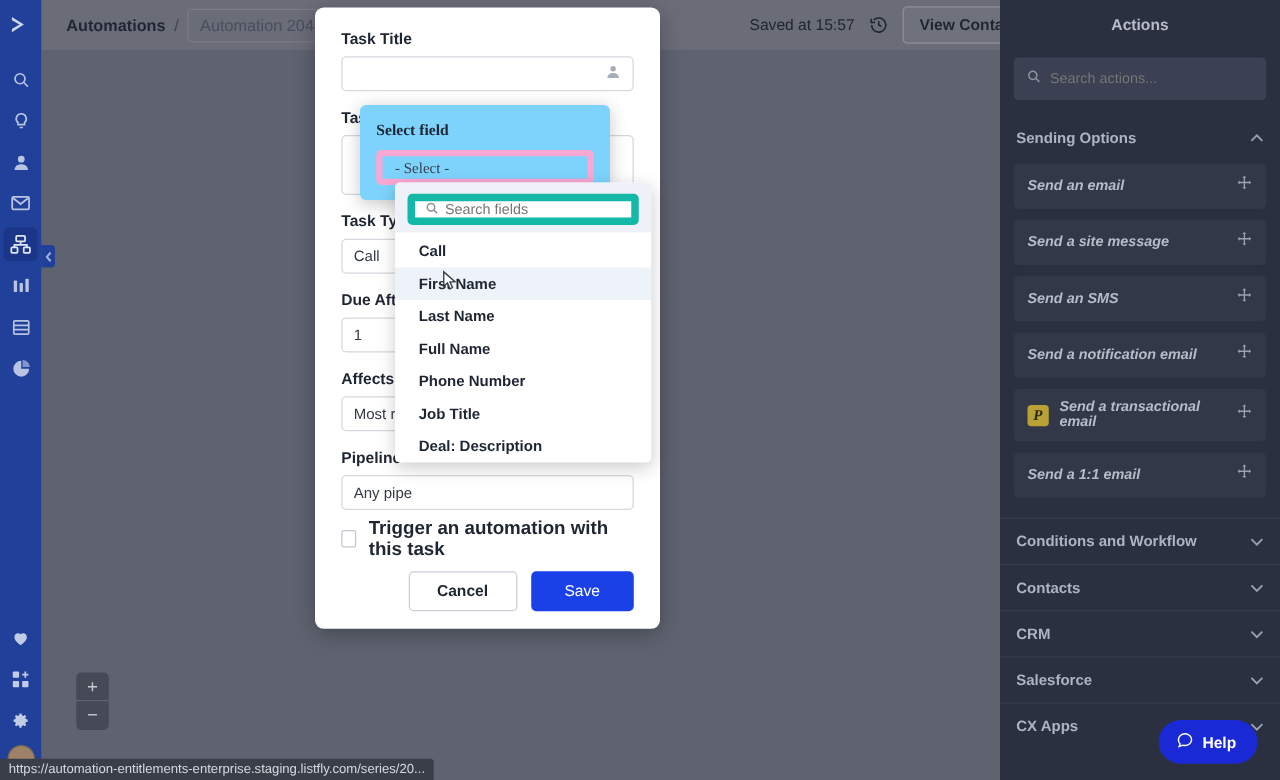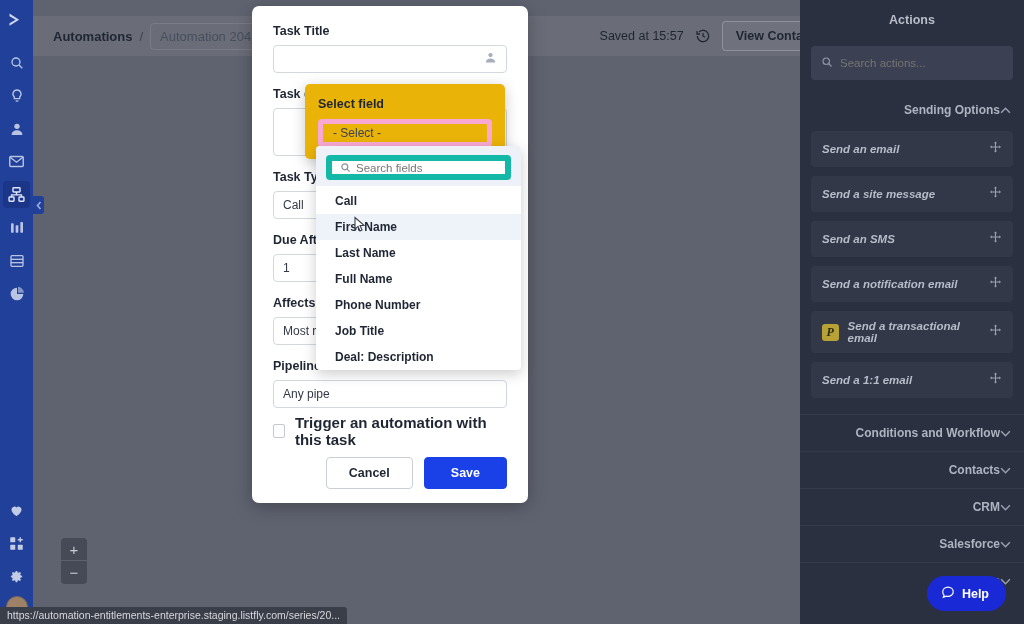--- a/index.html
+++ b/index.html
@@ -35,21 +35,21 @@
   .rail-collapse {
     position: absolute; left: 33px; top: 196px;
     width: 11px; height: 18px; background: #20409a;
     border-radius: 0 3px 3px 0;
     display: flex; align-items: center; justify-content: center;
     z-index: 31; cursor: pointer;
   }
 
   
   .topbar {
-    position: absolute; left: 33px; top: 16px; right: 0; height: 40px;
+    position: absolute; left: 33px; top: 0; right: 0; height: 40px;
     background: #6a6d78;
     display: flex; align-items: center;
     padding: 0 14px 0 20px;
     z-index: 10;
   }
   .breadcrumb { display: flex; align-items: center; gap: 7px; }
   .crumb-root { font-size: 13px; font-weight: bold; color: #1f2633; }
   .crumb-sep { font-size: 13px; color: #3b4251; }
   .crumb-input {
     font-size: 13px; color: #474e5d;
@@ -125,21 +125,21 @@
     display: flex; align-items: center; gap: 7px;
     background: #3b4052; border-radius: 4px;
     padding: 8px 10px;
   }
   .actions-search input {
     background: transparent; border: none; outline: none;
     font-family: "Liberation Sans", sans-serif;
     font-size: 11.5px; color: #9aa0b0; width: 100%;
   }
   .group-header {
-    display: flex; align-items: center; justify-content: flex-end;
+    display: flex; align-items: center; justify-content: space-between;
     padding: 11px 13px; font-size: 12px; font-weight: bold; color: #aeb3c1;
     border-top: 1px solid #353a4c; cursor: pointer;
   }
   .group-header.first { border-top: none; }
   .action-list { padding: 3px 11px 7px; font-style: italic; }
   .action-item {
     display: flex; align-items: center;
     background: #333849; border-radius: 4px;
     padding: 9px 11px; margin-bottom: 9px; cursor: grab;
   }
@@ -198,31 +198,32 @@
   .modal-actions {
     position: absolute; right: 21px; bottom: 14px;
     display: flex; gap: 11px; margin-top: 16px;
   }
   .btn-cancel {
     font-size: 12.5px; font-weight: bold; color: #1f2633;
     background: #fff; border: 1px solid #c9ced7; border-radius: 4px;
     padding: 8px 22px; cursor: pointer;
   }
   .btn-save {
-    font-size: 12.5px; font-weight: bold; color: #fff;
+    font-size: 12.5px; font-weight: normal; color: #fff;
     background: #1a41e8; border: 1px solid #1a41e8; border-radius: 4px;
     padding: 8px 26px; cursor: pointer;
   }
 
   
   .select-pop {
-    position: absolute; left: 305px; top: 84px;
-    width: 200px; background: #eab308; border-radius: 5px;
+    position: absolute; left: 288px; top: 84px;
+    width: 200px; background: #7dd3fc; border-radius: 5px;
     z-index: 60; padding: 13px 13px 12px;
     box-shadow: 0 3px 14px rgba(0,0,0,0.22);
+    font-family: Liberation Serif, serif;
   }
   .select-pop-title {
     font-size: 12.5px; font-weight: bold; color: #1f2633; margin-bottom: 8px;
   }
   .select-box {
     border: 5px solid #f9a8d4; border-radius: 4px;
     height: 28px; display: flex; align-items: center;
     padding: 0 10px; font-size: 12px; color: #3a414f;
   }
 

